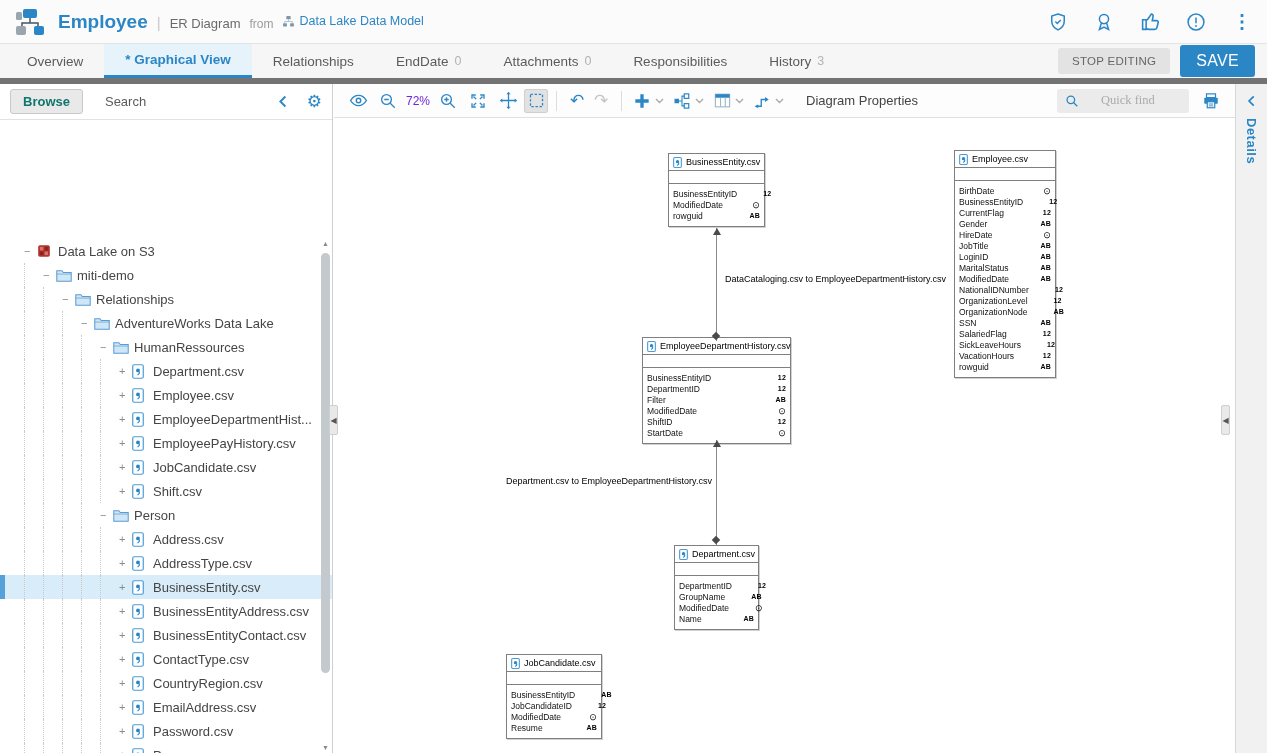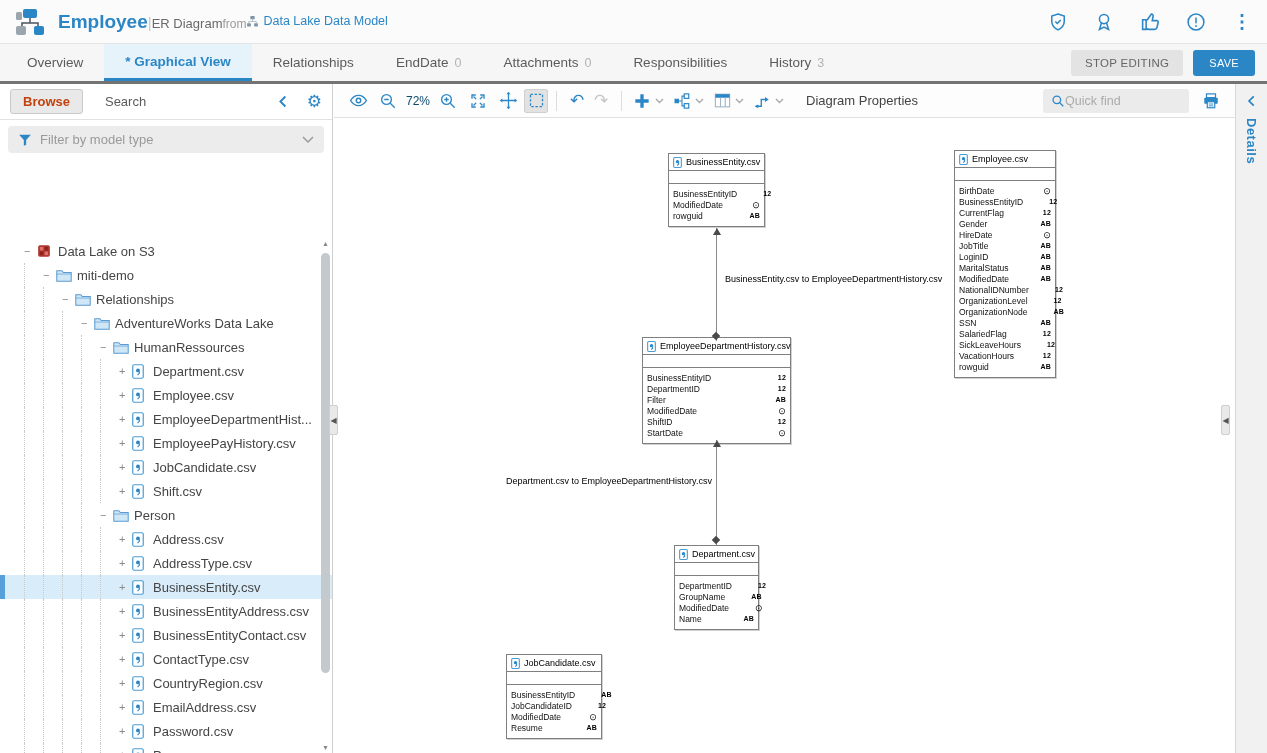--- a/index.html
+++ b/index.html
@@ -1,44 +1,44 @@
 <!DOCTYPE html>
 <html><head>
 <meta charset="utf-8">
 <style>
   * { margin:0; padding:0; box-sizing:border-box; }
   html,body { width:1267px; height:753px; overflow:hidden; font-family:"Liberation Sans", sans-serif; background:#fff; position:relative; }
 
   
   .app-header { position:absolute; left:0; top:0; width:1267px; height:44px; background:#fbfbfb; border-bottom:1px solid #e4e4e4; display:flex; align-items:center; padding:0 14px; }
   .logo { width:32px; height:32px; margin-right:12px; }
-  .title-group { display:flex; align-items:baseline; }
+  .title-group { display:flex; align-items:baseline; gap:9px; }
   .page-title { color:#2b86c6; font-size:19px; font-weight:bold; }
   .title-divider { color:#c8c8c8; font-size:15px; }
   .subtitle { color:#6a6a6a; font-size:13px; }
   .from-label { color:#9b9b9b; font-size:12px; }
   .model-link { color:#2b86c6; font-size:12.5px; display:flex; align-items:center; gap:4px; }
   .header-actions { margin-left:auto; display:flex; align-items:center; gap:24px; color:#2b86c6; }
   .hicon { width:22px; height:22px; display:flex; align-items:center; justify-content:center; }
   .kebab { font-size:19px; font-weight:bold; color:#2b86c6; line-height:1; }
 
   
-  .tab-bar { position:absolute; left:0; top:44px; width:1267px; height:40px; background:#f6f6f6; border-bottom:3px solid #737373; display:flex; align-items:stretch; padding-left:6px; }
+  .tab-bar { position:absolute; left:0; top:44px; width:1267px; height:40px; background:#f6f6f6; border-bottom:6px solid #737373; display:flex; align-items:stretch; padding-left:6px; }
   .tabs { display:flex; align-items:stretch; }
   .tab { display:flex; align-items:center; gap:6px; padding:0 21px; font-size:13.5px; color:#5b5b5b; cursor:pointer; }
   .tab.active { background:#e7f3fb; color:#2b86c6; font-weight:bold; border-bottom:3px solid #2b86c6; }
   .tab-count { color:#b3b3b3; font-size:12.5px; }
   .tabbar-actions { margin-left:auto; display:flex; align-items:center; gap:10px; padding-right:12px; }
   .btn-stop { background:#e3e3e3; color:#666; font-size:11.5px; padding:7px 14px; border-radius:3px; border:none; font-family:inherit; letter-spacing:.3px; }
-  .btn-save { background:#2b86c6; color:#fff; font-size:11px; padding:7px 16px; border-radius:3px; border:none; font-family:inherit; letter-spacing:.3px; }
+  .btn-save { background:#2b86c6; color:#fff; font-size:16px; padding:7px 16px; border-radius:3px; border:none; font-family:inherit; letter-spacing:.3px; }
 
   
   .left-panel { position:absolute; left:0; top:84px; width:333px; height:669px; background:#fff; border-right:1px solid #cfcfcf; }
   .panel-head { height:36px; display:flex; align-items:center; padding:0 10px; border-bottom:1px solid #e2e2e2; }
-  .btn-browse { background:#e9e9e9; border:1px solid #c9c9c9; border-radius:3px; padding:4px 12px; font-size:13px; color:#c2410c; font-weight:bold; font-family:inherit; }
+  .btn-browse { background:#e9e9e9; border:1px solid #c9c9c9; border-radius:3px; padding:4px 12px; font-size:13px; color:#0f766e; font-weight:bold; font-family:inherit; }
   .search-tab { margin-left:22px; font-size:13px; color:#5b5b5b; }
   .panel-head-icons { margin-left:auto; display:flex; align-items:center; gap:16px; color:#2b86c6; }
   .gear { font-size:17px; line-height:1; color:#2b86c6; }
   .filter-row { margin:6px 8px; height:27px; background:#ececec; border-radius:4px; display:flex; align-items:center; padding:0 10px; gap:8px; }
   .filter-placeholder { color:#9a9a9a; font-size:13px; flex:1; }
 
   .tree { position:absolute; left:0; top:152px; right:0; bottom:0; overflow:hidden; padding-top:3px; }
   .tree-row { height:24px; display:flex; align-items:center; padding-left:24px; position:relative; font-size:13px; color:#454545; white-space:nowrap; cursor:pointer; }
   .tree-row.selected { background:#d9ecf9; }
   .tree-row.selected::before { content:''; position:absolute; left:0; top:0; bottom:0; width:5px; background:#57a0d9; }
@@ -49,26 +49,26 @@
 
   .tree-scrollbar { position:absolute; right:1px; top:155px; width:11px; bottom:0; }
   .sb-arrow { position:absolute; left:0; width:11px; height:10px; color:#8a8a8a; font-size:7px; text-align:center; line-height:10px; }
   .sb-thumb { position:absolute; left:1px; width:9px; border-radius:5px; background:#c4c9cd; }
 
   
   .canvas-toolbar { position:absolute; left:334px; top:84px; width:901px; height:34px; background:#fdfdfd; border-bottom:1px solid #e0e0e0; display:flex; align-items:center; padding:0 12px; }
   .tbtn { width:24px; height:24px; display:flex; align-items:center; justify-content:center; color:#2b86c6; border-radius:3px; flex:0 0 auto; }
   .tbtn.pressed { background:#e2e2e2; box-shadow:0 0 0 1px #cfcfcf inset; }
   .tbtn.disabled { color:#c5c5c5; }
-  .zoom-level { font-size:12px; color:#0c4a6e; padding:0 6px; }
+  .zoom-level { font-size:12px; color:#6d28d9; padding:0 6px; }
   .tb-divider { width:1px; height:20px; background:#ddd; margin:0 8px; flex:0 0 1px; }
   .dd-chevron { color:#aaa; margin:0 6px 0 1px; display:flex; }
   .uglyph { font-size:17px; line-height:1; }
   .diagram-props { font-size:13px; color:#444; margin-left:16px; white-space:nowrap; }
-  .quick-find { margin-left:auto; width:146px; height:24px; background:#ebebeb; border-radius:3px; display:flex; align-items:center; padding:0 8px; gap:0; }
+  .quick-find { margin-left:auto; width:132px; height:24px; background:#ebebeb; border-radius:3px; display:flex; align-items:center; padding:0 8px; gap:22px;font-family:Liberation Serif, serif; }
   .quick-find input { border:none; background:transparent; outline:none; width:80px; font-size:12.5px; color:#444; font-family:inherit; }
   .quick-find input::placeholder { color:#aaa; }
   .print-btn { margin-left:10px; color:#2b86c6; }
 
   
   .canvas { position:absolute; left:334px; top:118px; width:901px; height:635px; background:#fff; overflow:hidden; }
   .entity { position:absolute; background:#fff; border:1px solid #7f7f7f; box-shadow:1px 1px 0 rgba(0,0,0,.18); font-family:"Liberation Sans", sans-serif; }
   .entity-header { display:flex; align-items:center; gap:4px; height:17px; border-bottom:1px solid #7f7f7f; padding:0 4px; font-size:9px; color:#000; white-space:nowrap; }
   .entity-keys { height:13px; border-bottom:1px solid #7f7f7f; }
   .entity-attrs { padding:4px 4px 5px 4px; }
@@ -182,29 +182,20 @@
     <span class="search-tab">Search</span>
     <span class="panel-head-icons">
       <span>
           <svg width="15" height="15" viewBox="0 0 24 24" fill="none" stroke="#2b86c6" stroke-width="3">
             <path d="M15 4l-8 8 8 8"></path>
           </svg>
         </span>
       <span class="gear">⚙</span>
     </span>
   </div>
-  <div class="filter-row">
-    <svg width="14" height="14" viewBox="0 0 24 24">
-        <path d="M2 3h20l-8 9v8l-4 2v-10z" fill="#2b86c6"></path>
-      </svg>
-    <span class="filter-placeholder">Filter by model type</span>
-    <svg width="12" height="8" viewBox="0 0 12 8">
-        <path d="M1 1l5 5 5-5" fill="none" stroke="#9a9a9a" stroke-width="1.5"></path>
-      </svg>
-  </div>
   <div class="tree">
       <div class="tree-row">
         <span class="expander">−</span>
         <span class="tree-icon">
           <svg width="14" height="14" viewBox="0 0 24 24">
             <rect x="2" y="2" width="20" height="20" rx="3" fill="#b0342e"></rect>
             <rect x="5" y="5" width="6" height="6" fill="#d9736e"></rect>
             <rect x="13" y="5" width="6" height="6" fill="#8d241f"></rect>
             <rect x="5" y="13" width="6" height="6" fill="#8d241f"></rect>
             <rect x="13" y="13" width="6" height="6" fill="#d9736e"></rect>
@@ -854,21 +845,21 @@
         </div>
         <div class="attr">
           <span>Resume</span>
           <span class="attr-type">AB</span>
         </div>
       </div>
     </div>
     <div class="rel-line" style="left: 382px; top: 110px; height: 113px;"></div>
     <div class="rel-triangle" style="left: 378.5px; top: 110px;"></div>
     <div class="rel-diamond" style="left: 379px; top: 215px;"></div>
-    <div class="rel-label" style="left: 389px; top: 156px;">BusinessEntity.csv to EmployeeDepartmentHistory.csv</div>
+    <div class="rel-label" style="left: 389px; top: 156px;">DataCataloging.csv to EmployeeDepartmentHistory.csv</div>
     <div class="rel-line" style="left: 382px; top: 322px; height: 105px;"></div>
     <div class="rel-triangle" style="left: 378.5px; top: 322px;"></div>
     <div class="rel-diamond" style="left: 379px; top: 419px;"></div>
     <div class="rel-label" style="left: 170px; top: 358px;">Department.csv to EmployeeDepartmentHistory.csv</div>
   </div>
 
 <div class="details-strip">
   <span>
       <svg width="14" height="14" viewBox="0 0 24 24" fill="none" stroke="#2b86c6" stroke-width="3">
         <path d="M15 4l-8 8 8 8"></path>

